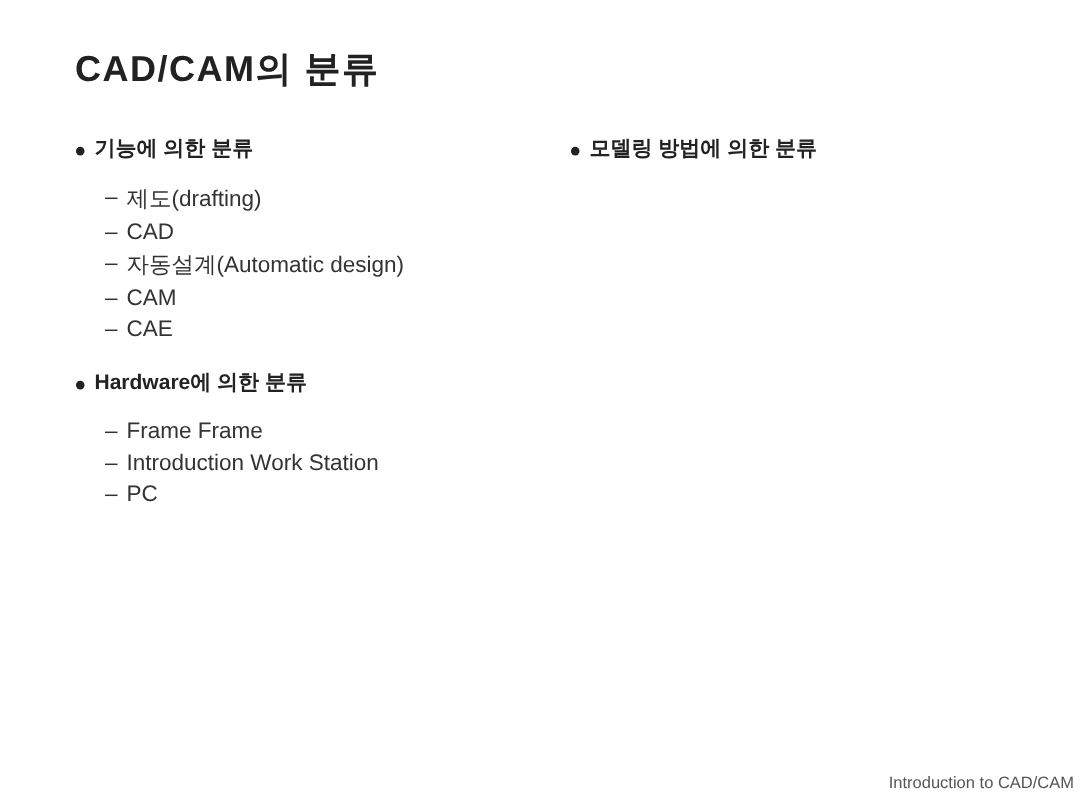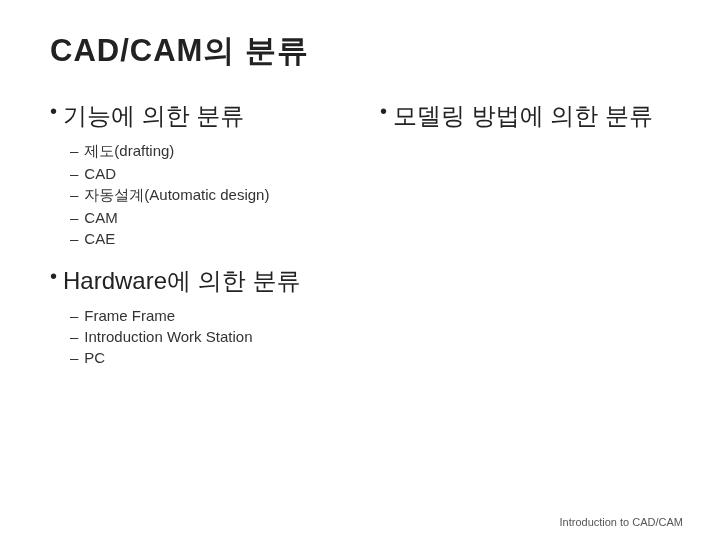--- a/index.html
+++ b/index.html
@@ -18,43 +18,43 @@
     }
 
     .slide {
       width: 720px;
       height: 540px;
       padding: 30px 50px 20px 50px;
       position: relative;
     }
 
     .title {
-      font-size: 31px;
+      font-size: 24px;
       font-weight: bold;
       color: #222;
       margin-bottom: 28px;
       letter-spacing: 1px;
     }
 
     .content-area {
       display: flex;
       gap: 40px;
     }
 
     .left-column {
       flex: 1;
     }
 
     .right-column {
       flex: 1;
     }
 
     .bullet-main {
-      font-size: 24px;
-      font-weight: normal;
+      font-size: 14px;
+      font-weight: bold;
       color: #222;
       margin-bottom: 10px;
       display: flex;
       align-items: flex-start;
       gap: 6px;
     }
 
     .bullet-main::before {
       content: '•';
       font-size: 20px;
@@ -80,21 +80,21 @@
       flex-shrink: 0;
     }
 
     .hardware-section {
       margin-top: 6px;
     }
 
     .footer {
       position: absolute;
       bottom: 12px;
-      right: 37px;
+      right: 4px;
       font-size: 11px;
       color: #555;
     }
   </style>
 </head>
 <body>
 
 <div class="slide">
 
   <h1 class="title">CAD/CAM의 분류</h1>

